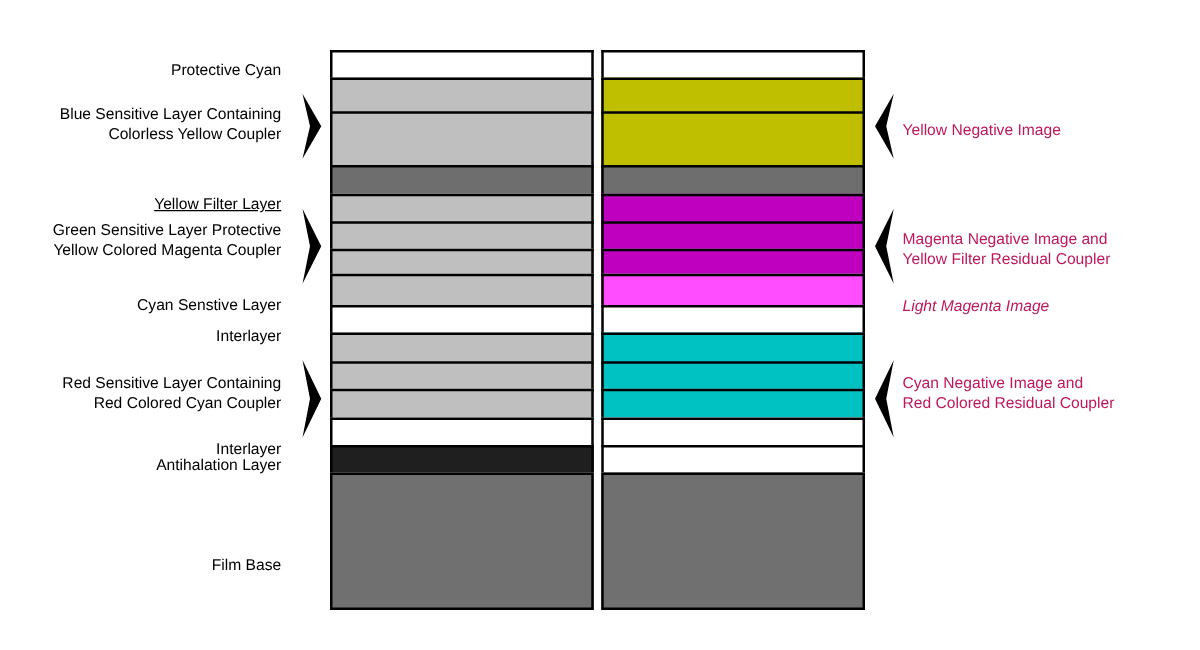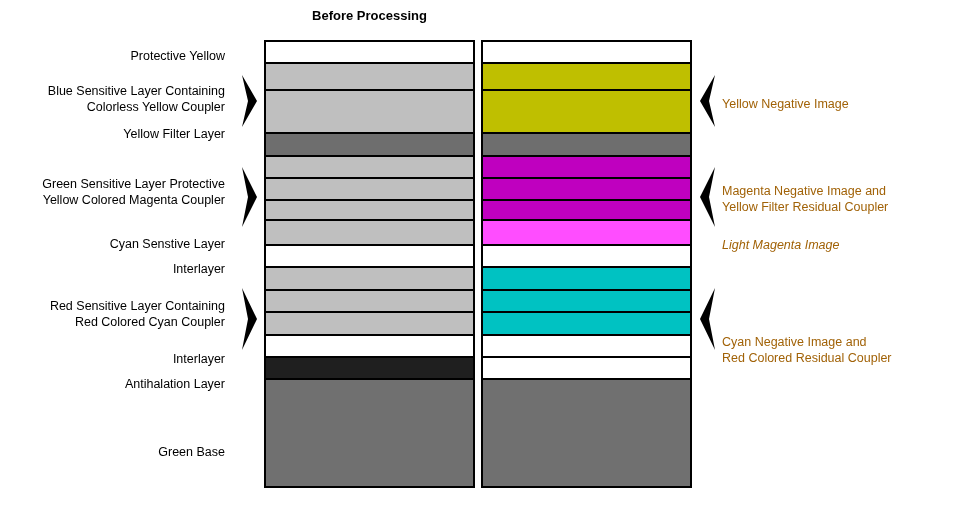--- a/index.html
+++ b/index.html
@@ -56,21 +56,21 @@
     color: #000000;
     line-height: 16px;
     white-space: pre-line;
   }
   
   .label-right {
     position: absolute;
     left: 722px;
     text-align: left;
     font-size: 12.5px;
-    color: #a16207;
+    color: #be185d;
     line-height: 16px;
     white-space: pre-line;
   }
 
   
   .brace {
     position: absolute;
     font-size: 44px;
     line-height: 1;
     color: #000000;
@@ -79,21 +79,20 @@
   }
   .brace-left  { left: 240px; }
   .brace-right { left: 697px; }
   .brace svg { display: block; }
 </style>
 </head>
 <body>
 
 <div id="page">
 
-  <div class="col-header" id="hdr-before">Before Processing</div>
 
   <div class="stack" id="stack-before">
       <div class="layer" style="height: 22px; background: rgb(255, 255, 255);"></div>
       <div class="layer" style="height: 27px; background: rgb(191, 191, 191);"></div>
       <div class="layer" style="height: 43px; background: rgb(191, 191, 191);"></div>
       <div class="layer" style="height: 23px; background: rgb(110, 110, 110);"></div>
       <div class="layer" style="height: 22px; background: rgb(191, 191, 191);"></div>
       <div class="layer" style="height: 22px; background: rgb(191, 191, 191);"></div>
       <div class="layer" style="height: 20px; background: rgb(191, 191, 191);"></div>
       <div class="layer" style="height: 25px; background: rgb(191, 191, 191);"></div>
@@ -117,66 +116,66 @@
       <div class="layer" style="height: 22px; background: rgb(255, 255, 255);"></div>
       <div class="layer" style="height: 23px; background: rgb(0, 194, 194);"></div>
       <div class="layer" style="height: 22px; background: rgb(0, 194, 194);"></div>
       <div class="layer" style="height: 23px; background: rgb(0, 194, 194);"></div>
       <div class="layer" style="height: 22px; background: rgb(255, 255, 255);"></div>
       <div class="layer" style="height: 22px; background: rgb(255, 255, 255);"></div>
       <div class="layer" style="height: 110px; background: rgb(112, 112, 112);"></div>
     </div>
 
   <div id="left-label-group">
-      <div class="label-left" style="top: 48px;">Protective Yellow</div>
+      <div class="label-left" style="top: 48px;">Protective Cyan</div>
       <div class="label-left" style="top: 83px;">Blue Sensitive Layer Containing
 Colorless Yellow Coupler</div>
       <div class="brace brace-left" style="top: 73px;">
         <svg width="20" height="56" viewBox="0 0 20 56">
           <path d="M2,2 L17,28 L2,54 L8,28 Z" fill="#000000"></path>
         </svg>
       </div>
-      <div class="label-left" style="top: 126px;">Yellow Filter Layer</div>
+      <div class="label-left" style="top: 155px; text-decoration: underline;">Yellow Filter Layer</div>
       <div class="label-left" style="top: 176px;">Green Sensitive Layer Protective
 Yellow Colored Magenta Coupler</div>
       <div class="brace brace-left" style="top: 165px;">
         <svg width="20" height="64" viewBox="0 0 20 64">
           <path d="M2,2 L17,32 L2,62 L8,32 Z" fill="#000000"></path>
         </svg>
       </div>
       <div class="label-left" style="top: 236px;">Cyan Senstive Layer</div>
       <div class="label-left" style="top: 261px;">Interlayer</div>
       <div class="label-left" style="top: 298px;">Red Sensitive Layer Containing
 Red Colored Cyan Coupler</div>
       <div class="brace brace-left" style="top: 286px;">
         <svg width="20" height="66" viewBox="0 0 20 66">
           <path d="M2,2 L17,33 L2,64 L8,33 Z" fill="#000000"></path>
         </svg>
       </div>
       <div class="label-left" style="top: 351px;">Interlayer</div>
-      <div class="label-left" style="top: 376px; margin-left: 40px;">Antihalation Layer</div>
-      <div class="label-left" style="top: 444px;">Green Base</div>
+      <div class="label-left" style="top: 364px; margin-left: 40px;">Antihalation Layer</div>
+      <div class="label-left" style="top: 444px;">Film Base</div>
     </div>
 
   <div id="right-label-group">
       <div class="label-right" style="top: 96px;">Yellow Negative Image</div>
       <div class="brace brace-right" style="top: 73px;">
         <svg width="20" height="56" viewBox="0 0 20 56">
           <path d="M18,2 L3,28 L18,54 L12,28 Z" fill="#000000"></path>
         </svg>
       </div>
       <div class="label-right" style="top: 183px;">Magenta Negative Image and
 Yellow Filter Residual Coupler</div>
       <div class="brace brace-right" style="top: 165px;">
         <svg width="20" height="64" viewBox="0 0 20 64">
           <path d="M18,2 L3,32 L18,62 L12,32 Z" fill="#000000"></path>
         </svg>
       </div>
       <div class="label-right" style="top: 237px; font-style: italic;">Light Magenta Image</div>
-      <div class="label-right" style="top: 298px; margin-top: 36px;">Cyan Negative Image and
+      <div class="label-right" style="top: 298px;">Cyan Negative Image and
 Red Colored Residual Coupler</div>
       <div class="brace brace-right" style="top: 286px;">
         <svg width="20" height="66" viewBox="0 0 20 66">
           <path d="M18,2 L3,33 L18,64 L12,33 Z" fill="#000000"></path>
         </svg>
       </div>
     </div>
 
 </div>
 

